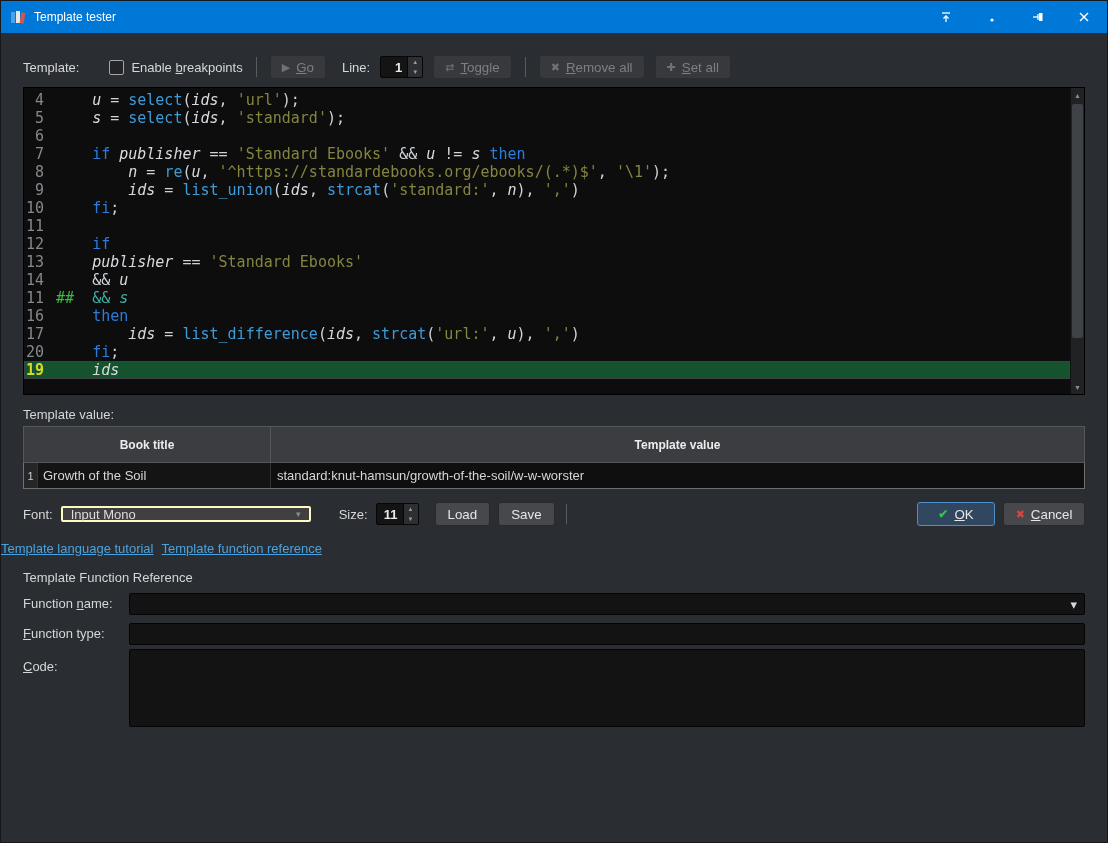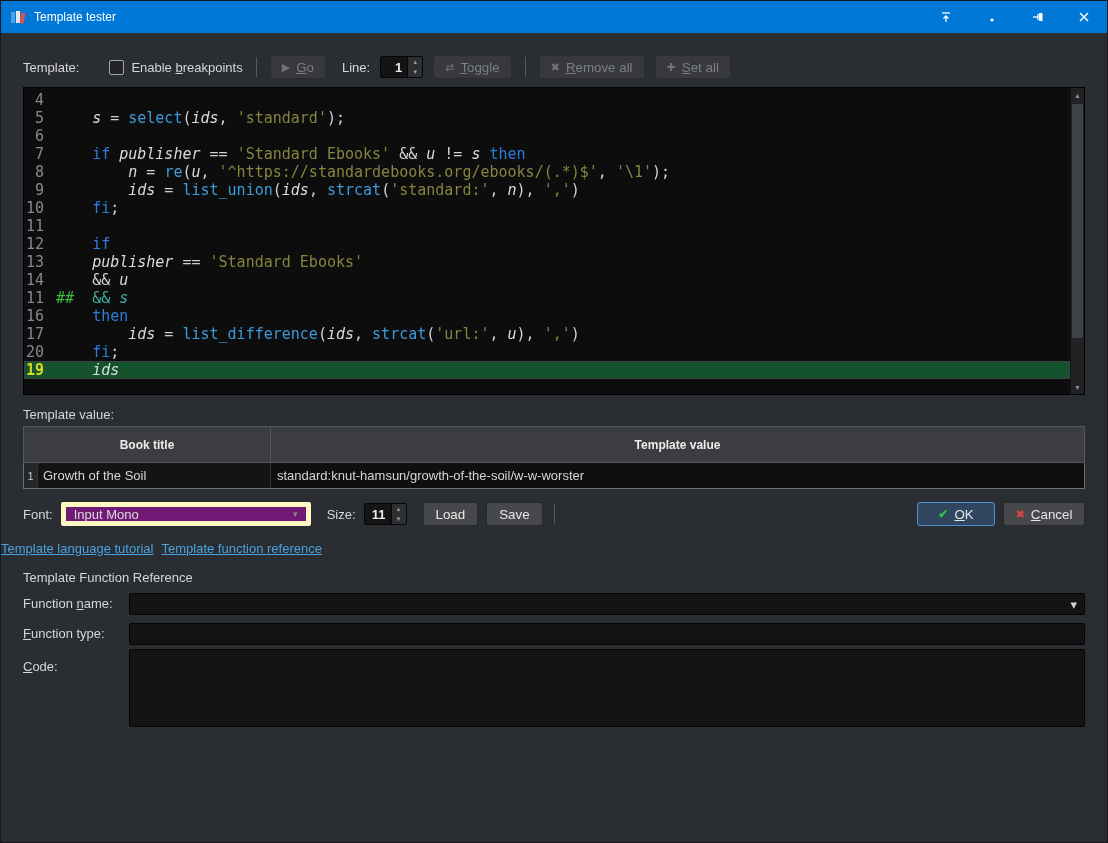--- a/index.html
+++ b/index.html
@@ -61,21 +61,21 @@
   .tbl-h1 { width:247px; border-right:1px solid #55585b; }
   .tbl-h2 { flex:1; }
   .tbl-row { display:flex; height:26px; background:#141415; border:1px solid #707070; border-top:none; }
   .cell-num { width:14px; flex:none; background:#242628; color:#cfcfcf; font-size:11px;
               display:flex; align-items:center; justify-content:center; border-right:1px solid #333; }
   .cell-title { width:233px; flex:none; display:flex; align-items:center; padding-left:5px; border-right:1px solid #333; }
   .cell-value { flex:1; display:flex; align-items:center; padding-left:6px; background:#0f0f10; }
 
   
   .font-row { margin:12px 22px 0; height:26px; display:flex; align-items:center; gap:8px; }
-  .combo { width:250px; height:24px; background:#701a75; border:5px solid #fef9c3; border-radius:2px;
+  .combo { width:250px; height:16px; background:#404040; border:2px solid #fef9c3; border-radius:2px;
            display:flex; align-items:center; padding:0 8px; color:#dcdcdc; }
   .combo .combo-arrow { margin-left:auto; color:#8a8d90; font-size:9px; }
   .btn { height:24px; padding:0 12px; background:#46484c; border:1px solid #28292b; border-radius:3px;
          color:#e6e6e6; display:flex; align-items:center; gap:6px; }
   .btn-ok { background:#31465f; border:1px solid #4e8fd0; width:78px; justify-content:center; }
   .btn-cancel { width:82px; justify-content:center; }
   .ok-icon { color:#35c24d; font-weight:bold; font-size:12px; }
   .cancel-icon { color:#d8453d; font-size:11px; }
   .spacer { flex:1; }
 
@@ -165,21 +165,21 @@
       <span><u>R</u>emove all</span>
     </button>
     <button class="tb-btn">
       <span class="btn-icon">✚</span>
       <span><u>S</u>et all</span>
     </button>
   </div>
 
   <div class="editor">
     <div class="code-area">
-        <div class="code-line"><span class="gutter-num">4</span></div>
+        <div class="code-line"><span class="gutter-num">4</span><span><span class="tok-pln">    </span><span class="tok-id">u</span><span class="tok-pln"> = </span><span class="tok-fn">select</span><span class="tok-pln">(</span><span class="tok-id">ids</span><span class="tok-pln">, </span><span class="tok-str">'url'</span><span class="tok-pln">);</span></span></div>
         <div class="code-line"><span class="gutter-num">5</span><span><span class="tok-pln">    </span><span class="tok-id">s</span><span class="tok-pln"> = </span><span class="tok-fn">select</span><span class="tok-pln">(</span><span class="tok-id">ids</span><span class="tok-pln">, </span><span class="tok-str">'standard'</span><span class="tok-pln">);</span></span></div>
         <div class="code-line"><span class="gutter-num">6</span><span></span></div>
         <div class="code-line"><span class="gutter-num">7</span><span><span class="tok-pln">    </span><span class="tok-kw">if</span><span class="tok-pln"> </span><span class="tok-id">publisher</span><span class="tok-pln"> == </span><span class="tok-str">'Standard Ebooks'</span><span class="tok-pln"> &amp;&amp; </span><span class="tok-id">u</span><span class="tok-pln"> != </span><span class="tok-id">s</span><span class="tok-pln"> </span><span class="tok-kw">then</span></span></div>
         <div class="code-line"><span class="gutter-num">8</span><span><span class="tok-pln">        </span><span class="tok-id">n</span><span class="tok-pln"> = </span><span class="tok-fn">re</span><span class="tok-pln">(</span><span class="tok-id">u</span><span class="tok-pln">, </span><span class="tok-str">'^https://standardebooks.org/ebooks/(.*)$'</span><span class="tok-pln">, </span><span class="tok-str">'\1'</span><span class="tok-pln">);</span></span></div>
         <div class="code-line"><span class="gutter-num">9</span><span><span class="tok-pln">        </span><span class="tok-id">ids</span><span class="tok-pln"> = </span><span class="tok-fn">list_union</span><span class="tok-pln">(</span><span class="tok-id">ids</span><span class="tok-pln">, </span><span class="tok-fn">strcat</span><span class="tok-pln">(</span><span class="tok-str">'standard:'</span><span class="tok-pln">, </span><span class="tok-id">n</span><span class="tok-pln">), </span><span class="tok-str">','</span><span class="tok-pln">)</span></span></div>
         <div class="code-line"><span class="gutter-num">10</span><span><span class="tok-pln">    </span><span class="tok-kw">fi</span><span class="tok-pln">;</span></span></div>
         <div class="code-line"><span class="gutter-num">11</span><span></span></div>
         <div class="code-line"><span class="gutter-num">12</span><span><span class="tok-pln">    </span><span class="tok-kw">if</span></span></div>
         <div class="code-line"><span class="gutter-num">13</span><span><span class="tok-pln">    </span><span class="tok-id">publisher</span><span class="tok-pln"> == </span><span class="tok-str">'Standard Ebooks'</span></span></div>
         <div class="code-line"><span class="gutter-num">14</span><span><span class="tok-pln">    </span><span class="tok-pln">&amp;&amp; </span><span class="tok-id">u</span></span></div>
@@ -210,21 +210,21 @@
       <div class="cell-value">standard:knut-hamsun/growth-of-the-soil/w-w-worster</div>
     </div>
   </div>
 
   <div class="font-row">
     <span class="tb-label">Font:</span>
     <div class="combo">
       <span>Input Mono</span>
       <span class="combo-arrow">▾</span>
     </div>
-    <span class="tb-label" style="margin-left:8px">Size:</span>
+    <span class="tb-label" style="margin-left:20px">Size:</span>
     <div class="spin">
       <span class="spin-val">11</span>
       <span class="spin-arrows">
         <span>▲</span>
         <span>▼</span>
       </span>
     </div>
     <button class="btn" style="margin-left:8px">
       <span>Load</span>
     </button>

